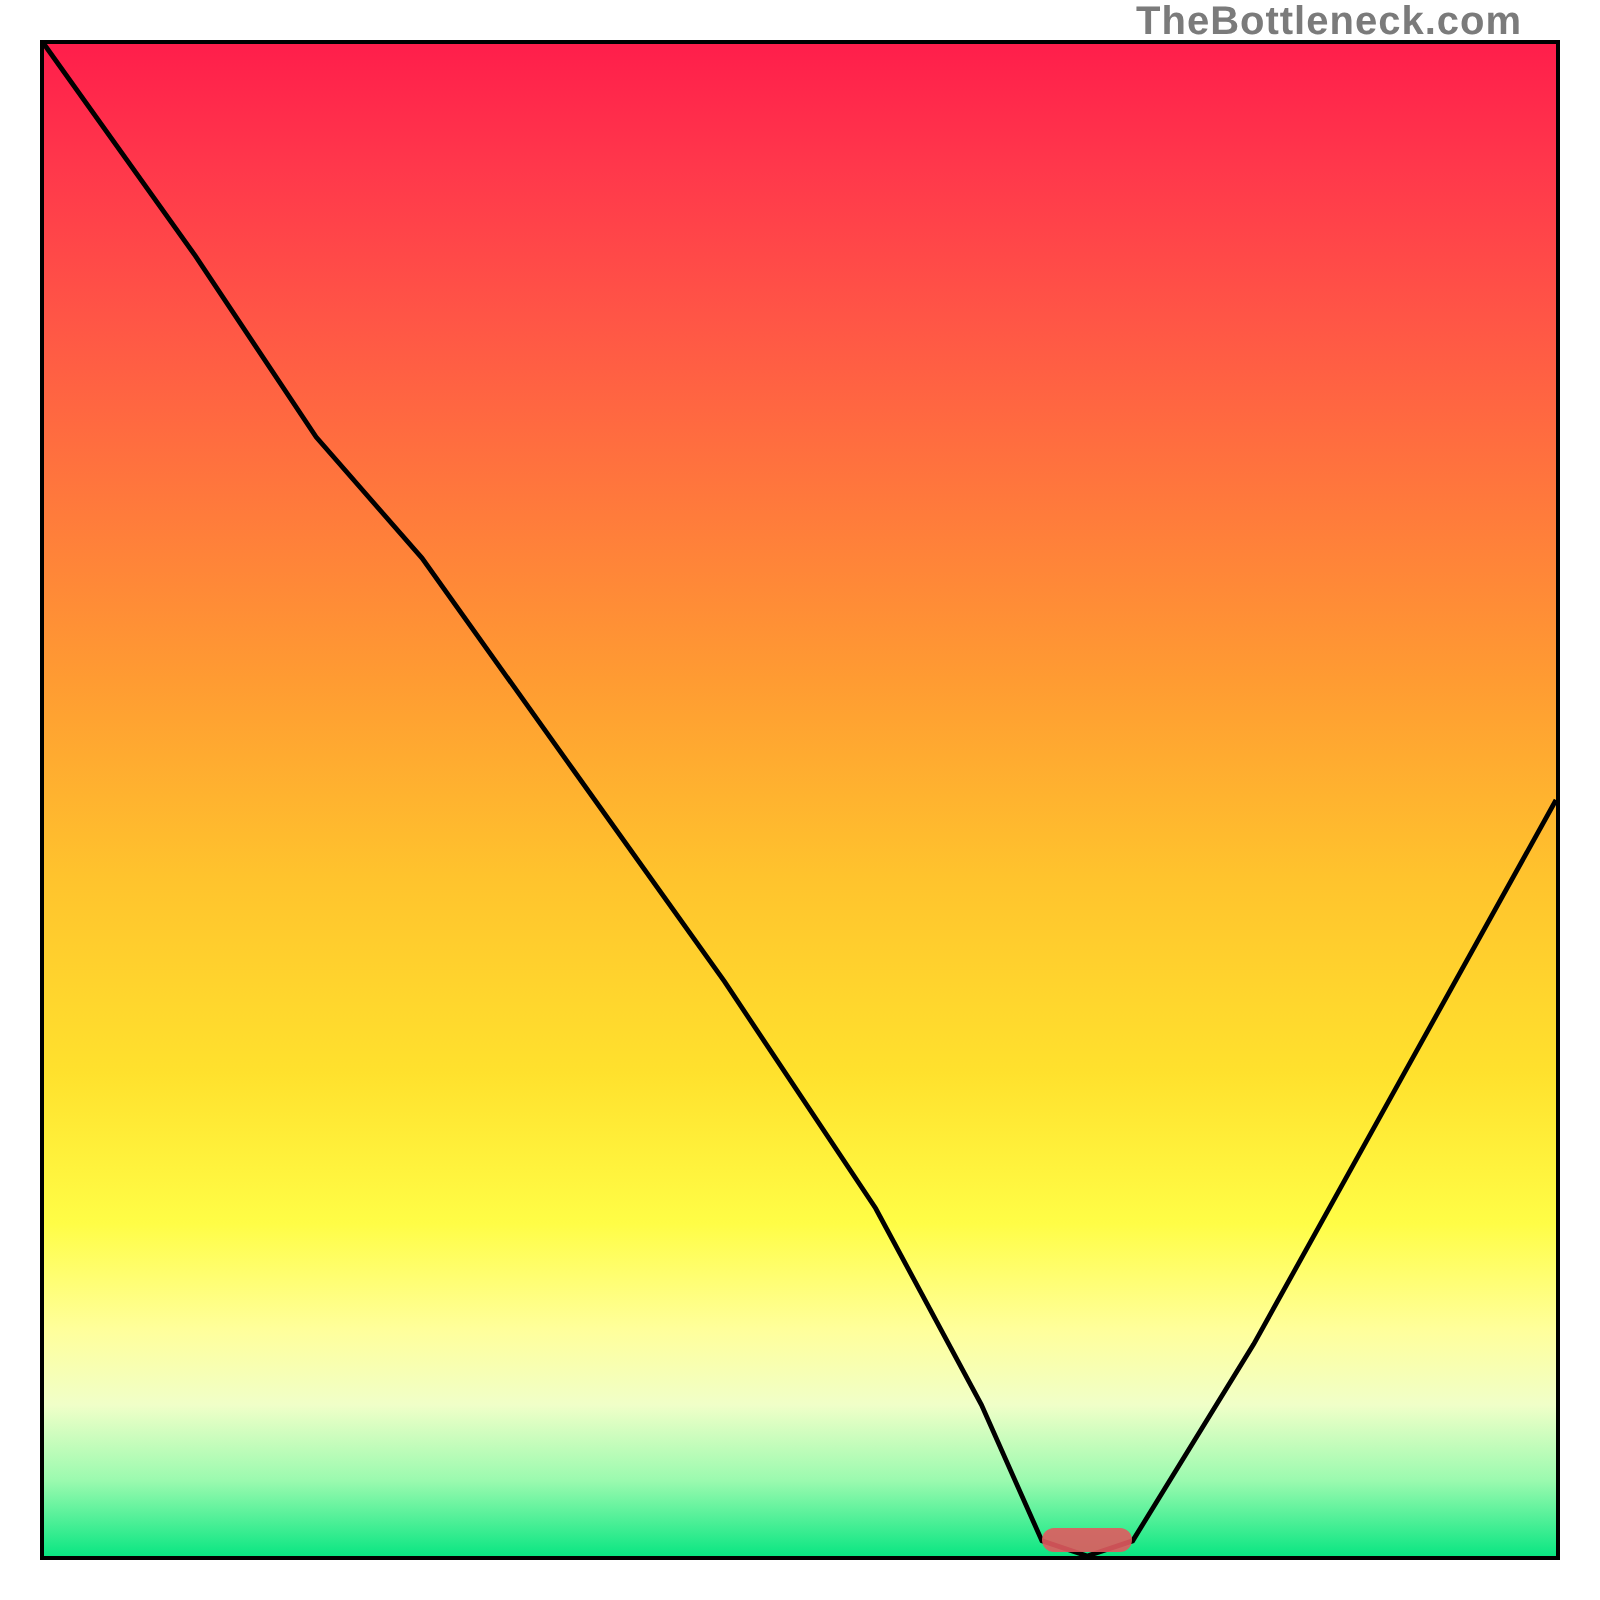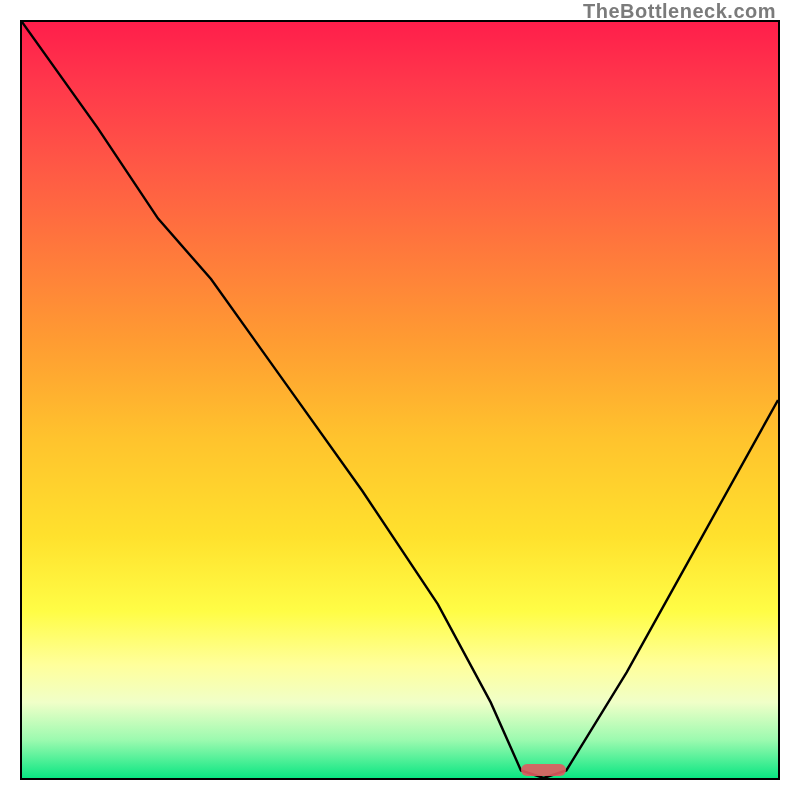--- a/index.html
+++ b/index.html
@@ -43,21 +43,21 @@
       rgb(10, 230, 130) 100%
     );
   }
   .curve-line {
     position: absolute;
     inset: 0;
   }
   .attribution {
     position: absolute;
     top: 0px;
-    right: 24px;
+    right: 39px;
     font-size: 20px;
     font-weight: bold;
     color: #7b7b7b;
     letter-spacing: 0.5px;
   }
   .optimal-pill {
     position: absolute;
     background: rgba(225, 90, 95, 0.9);
     border-radius: 999px;
   }

